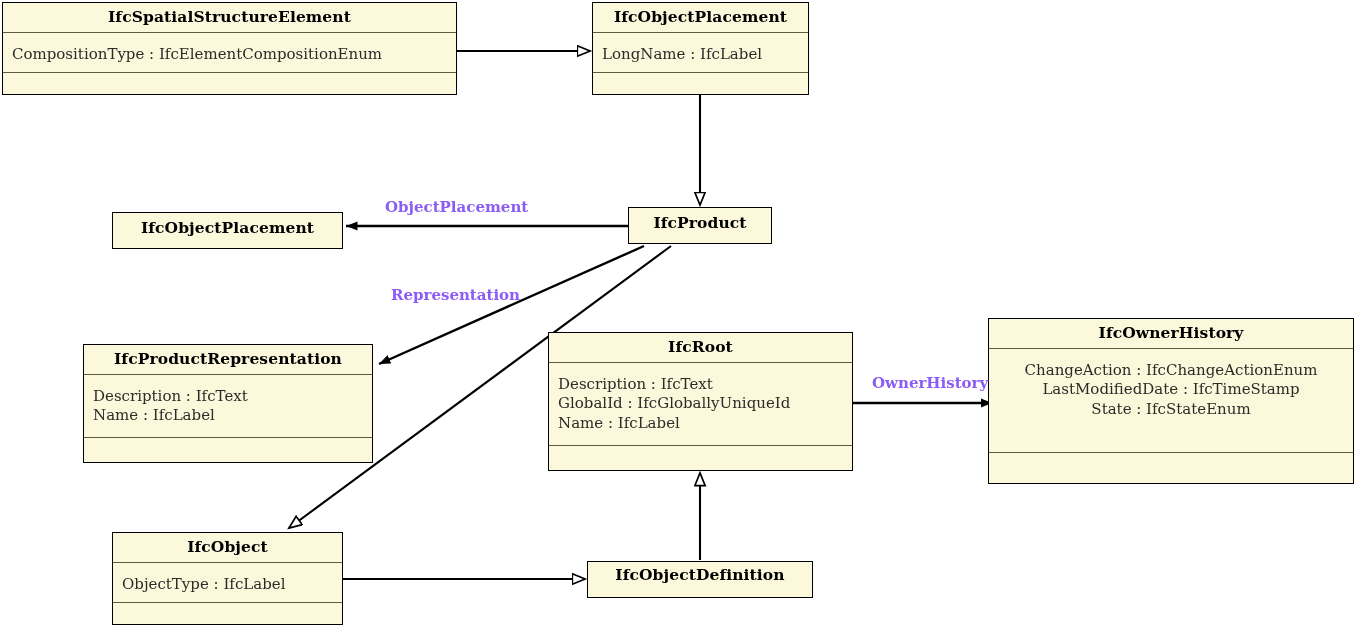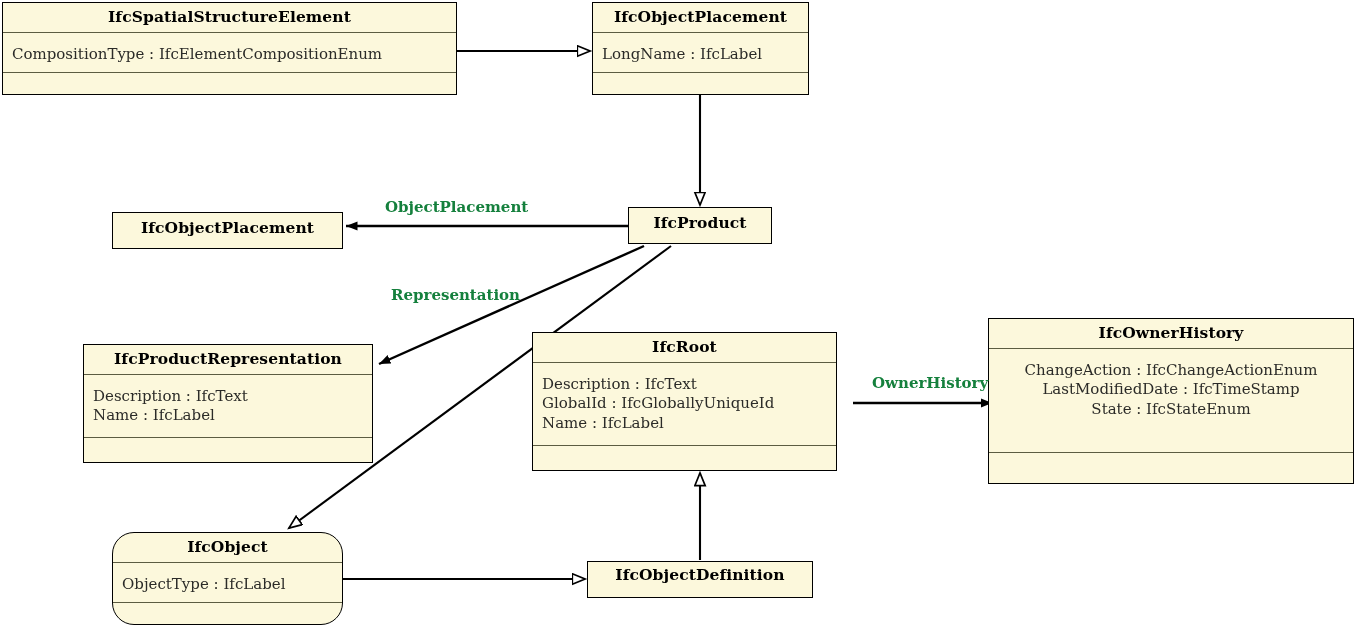--- a/index.html
+++ b/index.html
@@ -55,21 +55,21 @@
   .uml-ops {
     box-sizing: border-box;
     border-top: 1.4px solid #5c5c42;
     height: 17px;
   }
   .edge-label {
     position: absolute;
     font-family: "DejaVu Serif", "Liberation Serif", serif;
     font-weight: bold;
     font-size: 15px;
-    color: #15803d;
+    color: #8b5cf6;
     white-space: nowrap;
     z-index: 3;
   }
 </style>
 </head>
 <body>
 
 <div id="canvas">
 
   <svg class="edges" viewBox="0 0 1357 627">
@@ -141,41 +141,41 @@
 
   <div class="uml-class" style="left:83px; top:344px; width:290px; height:119px;">
     <div class="uml-name">IfcProductRepresentation</div>
     <div class="uml-attrs" style="height:63px;">
       <div class="attr">Description : IfcText</div>
       <div class="attr">Name : IfcLabel</div>
     </div>
     <div class="uml-ops"></div>
   </div>
 
-  <div class="uml-class" style="left:532px; top:332px; width:305px; height:139px;">
+  <div class="uml-class" style="left:548px; top:332px; width:305px; height:139px;">
     <div class="uml-name">IfcRoot</div>
     <div class="uml-attrs" style="height:83px;">
       <div class="attr">Description : IfcText</div>
       <div class="attr">GlobalId : IfcGloballyUniqueId</div>
       <div class="attr">Name : IfcLabel</div>
     </div>
     <div class="uml-ops"></div>
   </div>
 
   <div class="uml-class" style="left:988px; top:318px; width:366px; height:166px;">
     <div class="uml-name">IfcOwnerHistory</div>
     <div class="uml-attrs" style="height:104px;text-align:center;">
       <div class="attr">ChangeAction : IfcChangeActionEnum</div>
       <div class="attr">LastModifiedDate : IfcTimeStamp</div>
       <div class="attr">State : IfcStateEnum</div>
     </div>
     <div class="uml-ops"></div>
   </div>
 
-  <div class="uml-class" style="left:112px; top:532px; width:231px; height:93px;border-radius:22px;">
+  <div class="uml-class" style="left:112px; top:532px; width:231px; height:93px;">
     <div class="uml-name">IfcObject</div>
     <div class="uml-attrs" style="height:40px;">
       <div class="attr">ObjectType : IfcLabel</div>
     </div>
     <div class="uml-ops"></div>
   </div>
 
   <div class="uml-class" style="left:587px; top:561px; width:226px; height:37px;">
     <div class="uml-name" style="padding-top:5px;">IfcObjectDefinition</div>
   </div>

